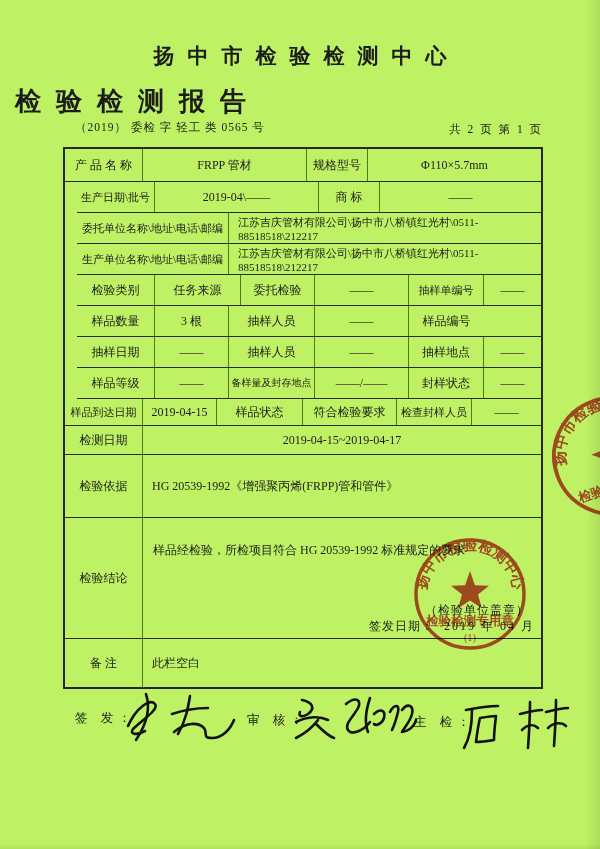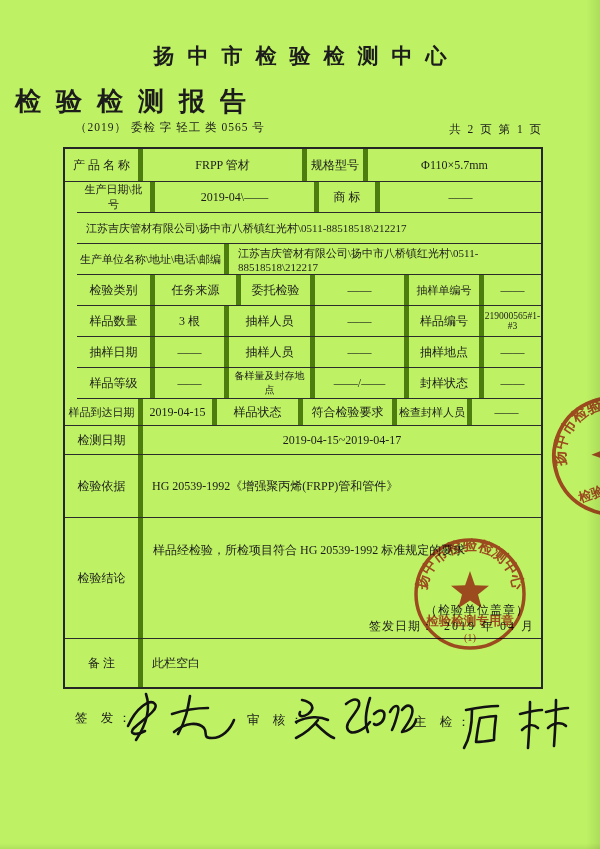--- a/index.html
+++ b/index.html
@@ -21,21 +21,21 @@
   .ref-no{position:absolute;left:75px;top:0;letter-spacing:1px;}
   .page-info{position:absolute;right:57px;top:2px;letter-spacing:2px;}
   
   .report-table{
     position:absolute;left:63px;top:147px;width:480px;
     border:2px solid #262626;box-sizing:border-box;background:transparent;
   }
   .t-row{display:flex;border-bottom:1px solid #2b2b2b;box-sizing:border-box;}
   .t-row:last-child{border-bottom:none;}
   .c{
-    border-right:5px solid #4d7c0f;box-sizing:border-box;
+    border-right:1px solid #4d7c0f;box-sizing:border-box;
     display:flex;align-items:center;justify-content:center;
     text-align:center;font-size:12px;padding:0 2px;overflow:hidden;
   }
   .c:last-child{border-right:none;}
   .c.left{justify-content:flex-start;text-align:left;padding-left:9px;}
   .fs11{font-size:11px;}
   .fs10{font-size:10px;}
   .fs9{font-size:9.5px;}
   .w78{width:78px;flex:none;}  .w74{width:74px;flex:none;}
   .w86{width:86px;flex:none;}  .w94{width:94px;flex:none;}
@@ -86,20 +86,21 @@
     </div>
 
     <div class="t-row h31">
       <div class="c w78 fs11">生产日期\批号</div>
       <div class="c w164">2019-04\——</div>
       <div class="c w61">商   标</div>
       <div class="c w173">——</div>
     </div>
 
     <div class="t-row h31">
+      <div class="c w152 fs11">委托单位名称\地址\电话\邮编</div>
       <div class="c w324 left fs11">江苏吉庆管材有限公司\扬中市八桥镇红光村\0511-88518518\212217</div>
     </div>
 
     <div class="t-row h31">
       <div class="c w152 fs11">生产单位名称\地址\电话\邮编</div>
       <div class="c w324 left fs11">江苏吉庆管材有限公司\扬中市八桥镇红光村\0511-88518518\212217</div>
     </div>
 
     <div class="t-row h31">
       <div class="c w78">检验类别</div>
@@ -109,21 +110,20 @@
       <div class="c w75 fs11">抽样单编号</div>
       <div class="c w69">——</div>
     </div>
 
     <div class="t-row h31">
       <div class="c w78">样品数量</div>
       <div class="c w74">3 根</div>
       <div class="c w86">抽样人员</div>
       <div class="c w94">——</div>
       <div class="c w75">样品编号</div>
-      <div class="c w69 fs9">219000565#1-#3</div>
     </div>
 
     <div class="t-row h31">
       <div class="c w78">抽样日期</div>
       <div class="c w74">——</div>
       <div class="c w86">抽样人员</div>
       <div class="c w94">——</div>
       <div class="c w75">抽样地点</div>
       <div class="c w69">——</div>
     </div>

